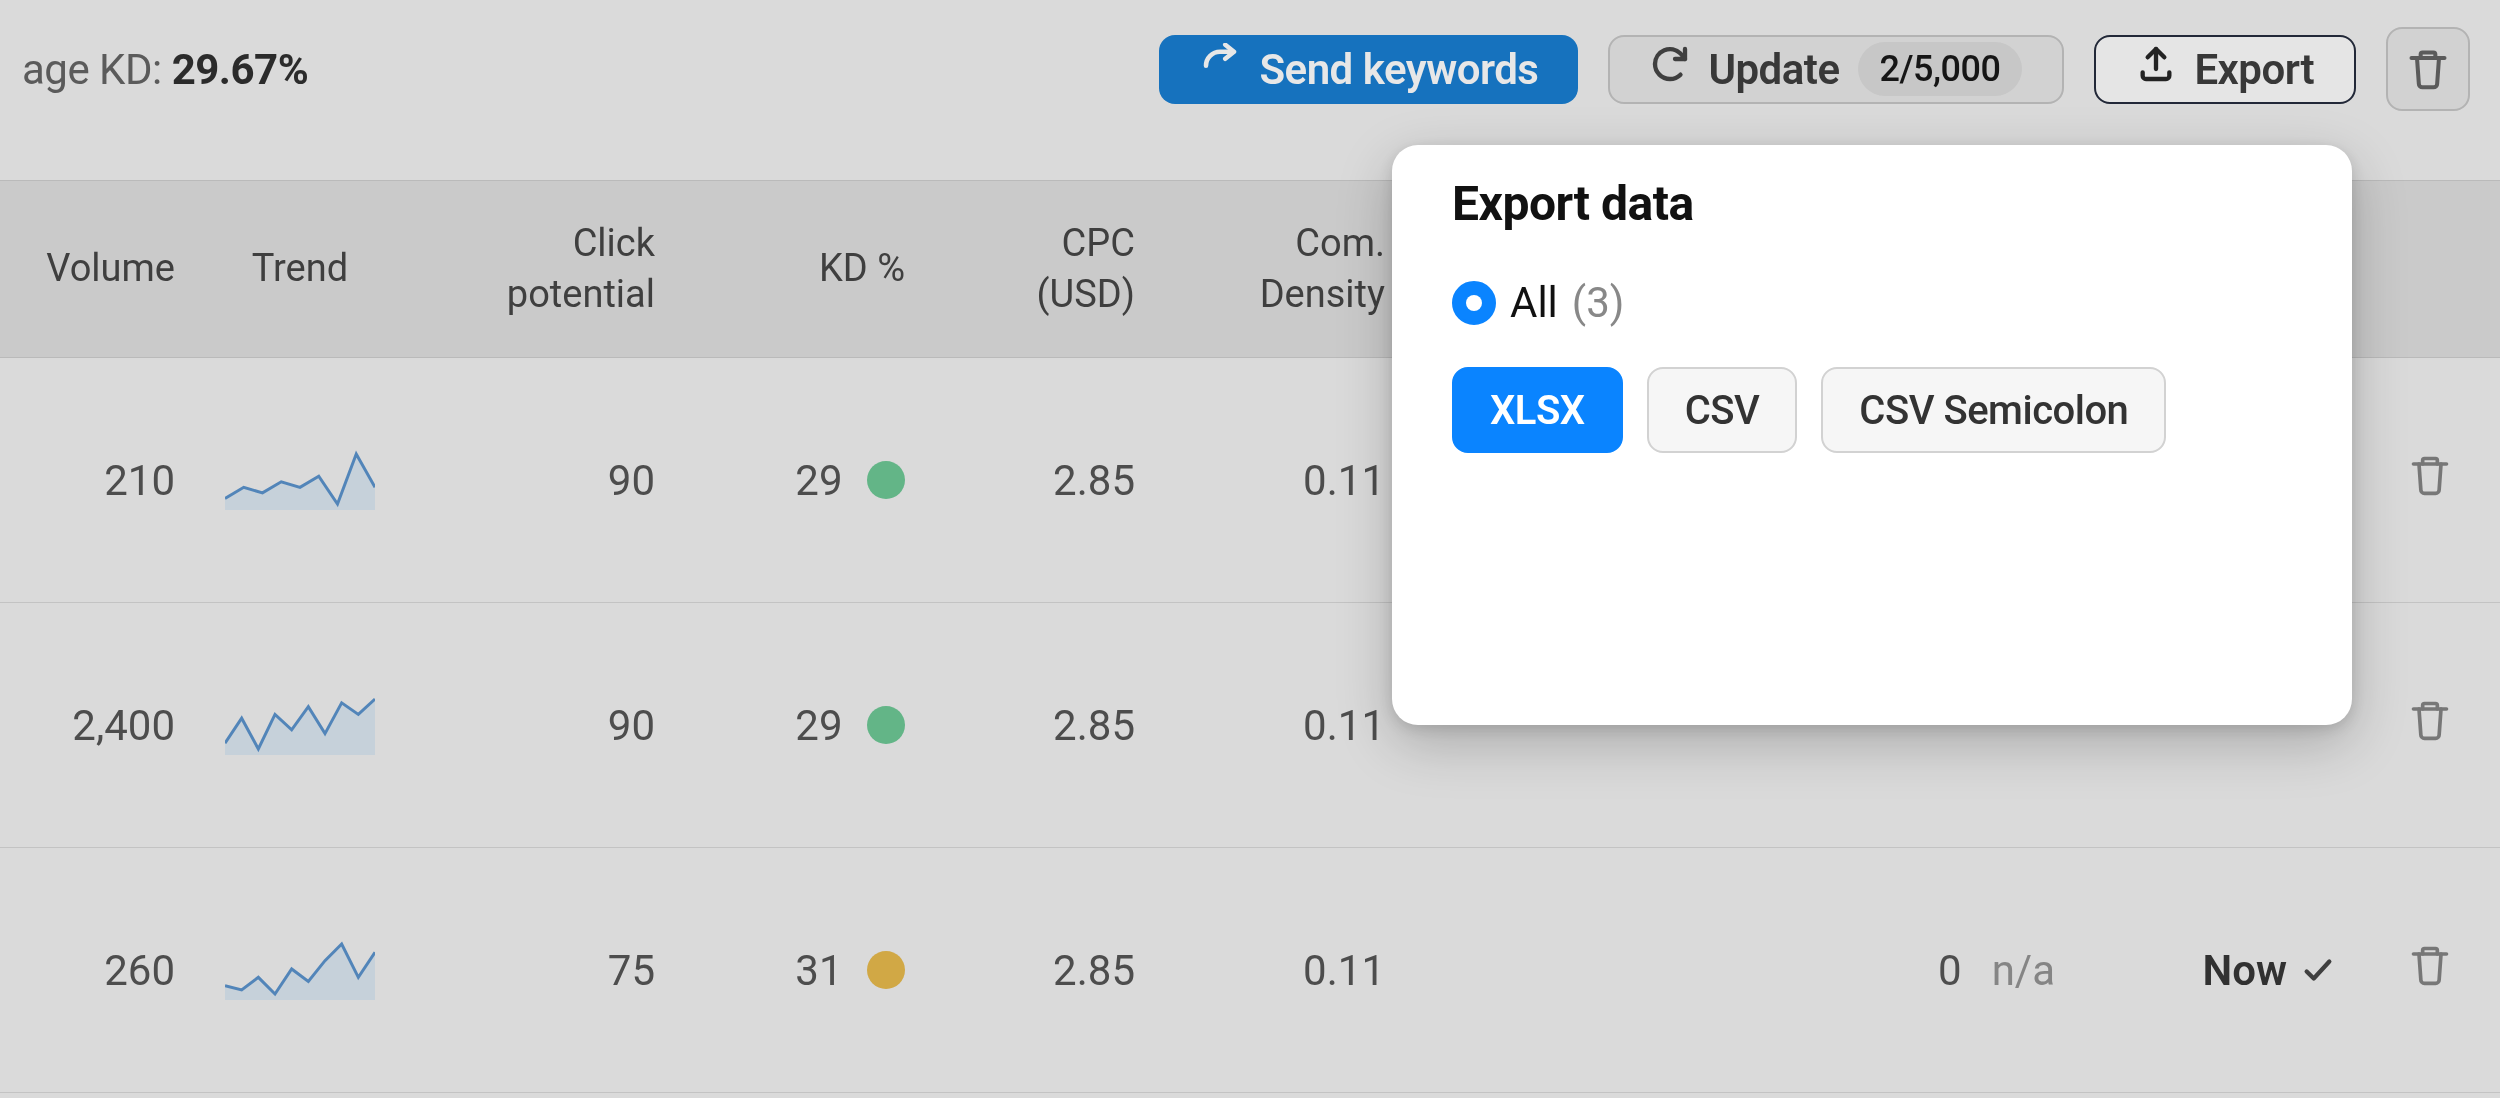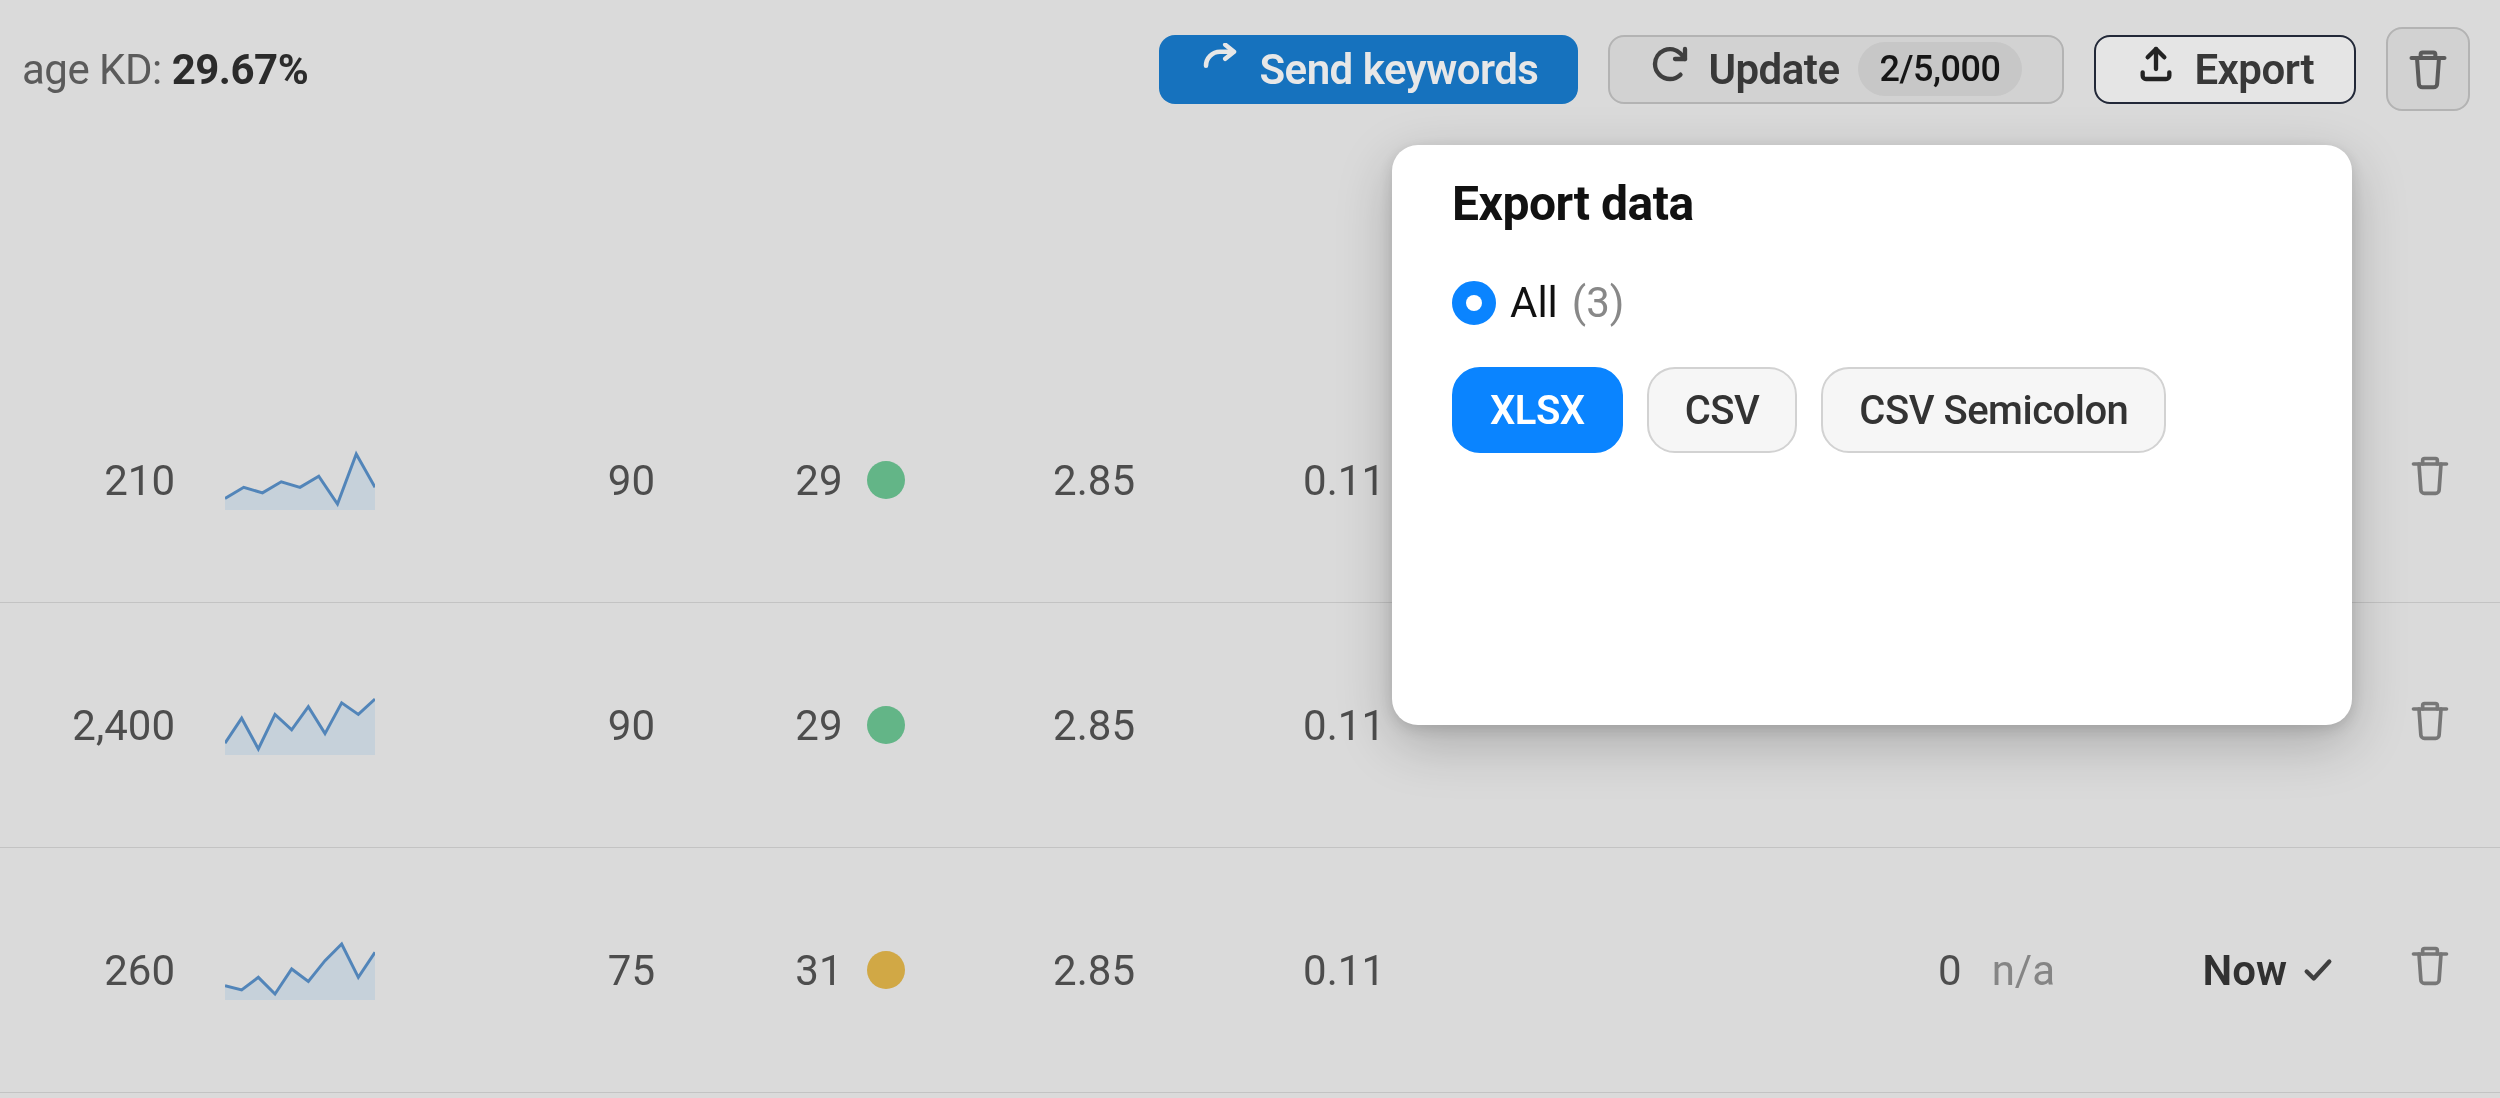--- a/index.html
+++ b/index.html
@@ -217,21 +217,21 @@
   .radio-row.disabled .radio-label { color: #bdbdbd; }
   .radio-row.disabled .radio { border-color: #dcdcdc; }
 
   .format-row {
     display: flex;
     gap: 24px;
     margin-top: 30px;
   }
   .fmt-btn {
     height: 86px;
-    border-radius: 28px;
+    border-radius: 16px;
     padding: 0 36px;
     font-size: 40px;
     font-weight: 500;
     display: inline-flex;
     align-items: center;
     justify-content: center;
     cursor: pointer;
     border: 2px solid #d2d2d2;
     background: #f6f6f6;
     color: #333;
@@ -287,20 +287,32 @@
       <div class="icon-btn">
         <svg width="44" height="44" viewBox="0 0 24 24" fill="none" stroke="#555" stroke-width="2.2" stroke-linecap="round" stroke-linejoin="round">
             <path d="M3 6h18"></path>
             <path d="M8 6V4a1 1 0 0 1 1-1h6a1 1 0 0 1 1 1v2"></path>
             <path d="M6 6l1 14a2 2 0 0 0 2 2h6a2 2 0 0 0 2-2l1-14"></path>
           </svg>
       </div>
     </div>
   </div>
 
+  <div class="thead">
+    <div class="th col-volume">Volume</div>
+    <div class="th col-trend center">Trend</div>
+    <div class="th col-click">Click potential</div>
+    <div class="th col-kd">KD %</div>
+    <div class="th col-cpc">CPC (USD)</div>
+    <div class="th col-com">Com. Density</div>
+    <div class="th col-gap"></div>
+    <div class="th col-misc"></div>
+    <div class="th col-now"></div>
+    <div class="th col-del"></div>
+  </div>
 
   <div class="tbody" id="tbody">
       <div class="trow">
         <div class="td col-volume">210</div>
         <div class="td col-trend center"><svg class="trend-svg" viewBox="0 0 150 70">
             <path d="M0,58.44444444444444 L18.75,47.333333333333336 L37.5,52.888888888888886 L56.25,41.77777777777778 L75,47.333333333333336 L93.75,36.22222222222222 L112.5,64 L131.25,14 L150,47.333333333333336 L150,70 L0,70 Z" fill="#cddff0" opacity="0.7"></path>
             <path d="M0,58.44444444444444 L18.75,47.333333333333336 L37.5,52.888888888888886 L56.25,41.77777777777778 L75,47.333333333333336 L93.75,36.22222222222222 L112.5,64 L131.25,14 L150,47.333333333333336 " fill="none" stroke="#4a88c7" stroke-width="3"></path>
           </svg></div>
         <div class="td col-click">90</div>
         <div class="td col-kd">29 <span class="dot dot-green"></span></div>

